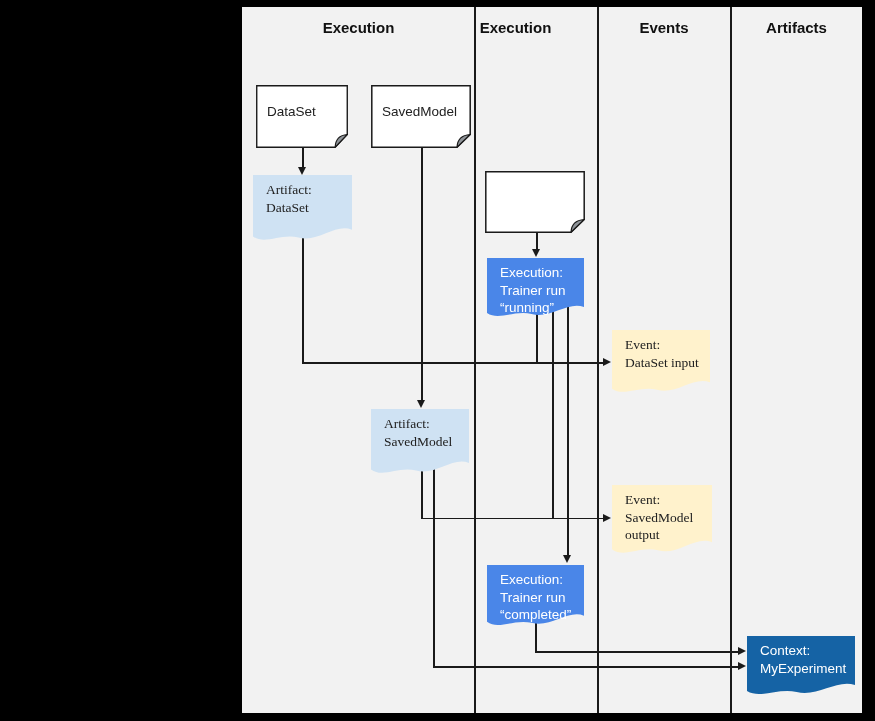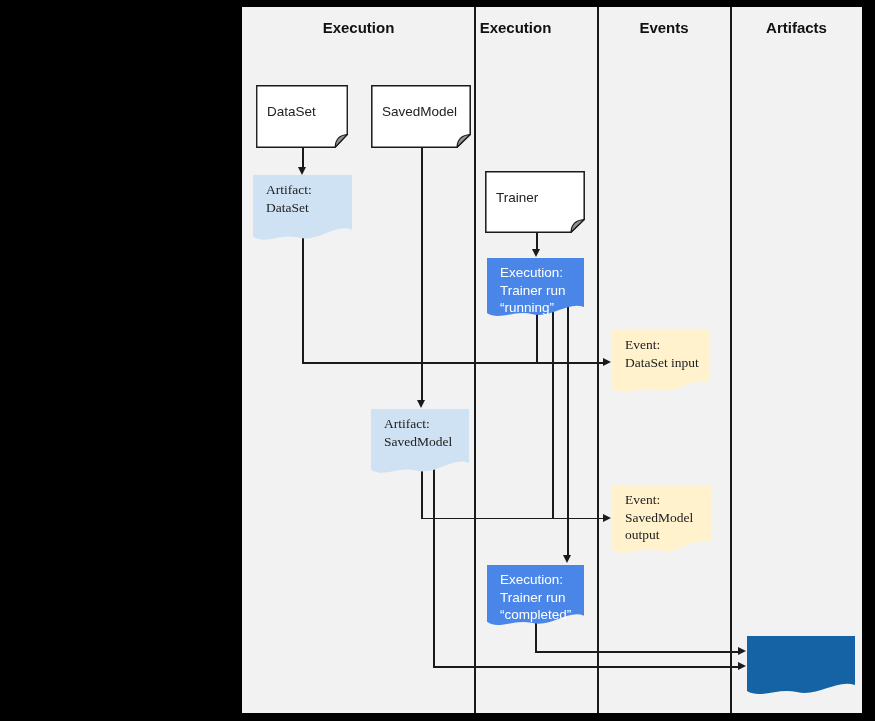--- a/index.html
+++ b/index.html
@@ -87,21 +87,20 @@
     <path class="shape-flap" d="M86,62.2 L99.2,49.5 Q86.5,50.5 86,62.2 Z"></path>
   </svg>
   <span class="note-label">SavedModel</span>
 </div>
 
 <div class="node note" style="left:485px;top:171px;width:100px;height:62px">
   <svg viewBox="0 0 100 62" preserveAspectRatio="none">
     <path class="shape-body" d="M0.8,0.8 L99.2,0.8 L99.2,48.5 L86,61.2 L0.8,61.2 Z"></path>
     <path class="shape-flap" d="M86,61.2 L99.2,48.5 Q86.5,49.5 86,61.2 Z"></path>
   </svg>
-  <span class="note-label">Trainer</span>
 </div>
 
 <div class="node wave artifact" style="left:253px;top:175px;width:99px;height:67px">
   <svg viewBox="0 0 100 60" preserveAspectRatio="none">
     <path class="wave-path" d="M0,0 L100,0 L100,49 C83,43 66,61 46,56 C28,52 12,63 0,55 Z"></path>
   </svg>
   <span class="wave-label">Artifact:
 DataSet</span>
 </div>
 
@@ -145,13 +144,15 @@
   </svg>
   <span class="wave-label">Execution:
 Trainer run
 “completed”</span>
 </div>
 
 <div class="node wave context" style="left:747px;top:636px;width:108px;height:60px">
   <svg viewBox="0 0 100 60" preserveAspectRatio="none">
     <path class="wave-path" d="M0,0 L100,0 L100,49 C83,43 66,61 46,56 C28,52 12,63 0,55 Z"></path>
   </svg>
+  <span class="wave-label">Context:
+MyExperiment</span>
 </div>
 
 </body></html>

